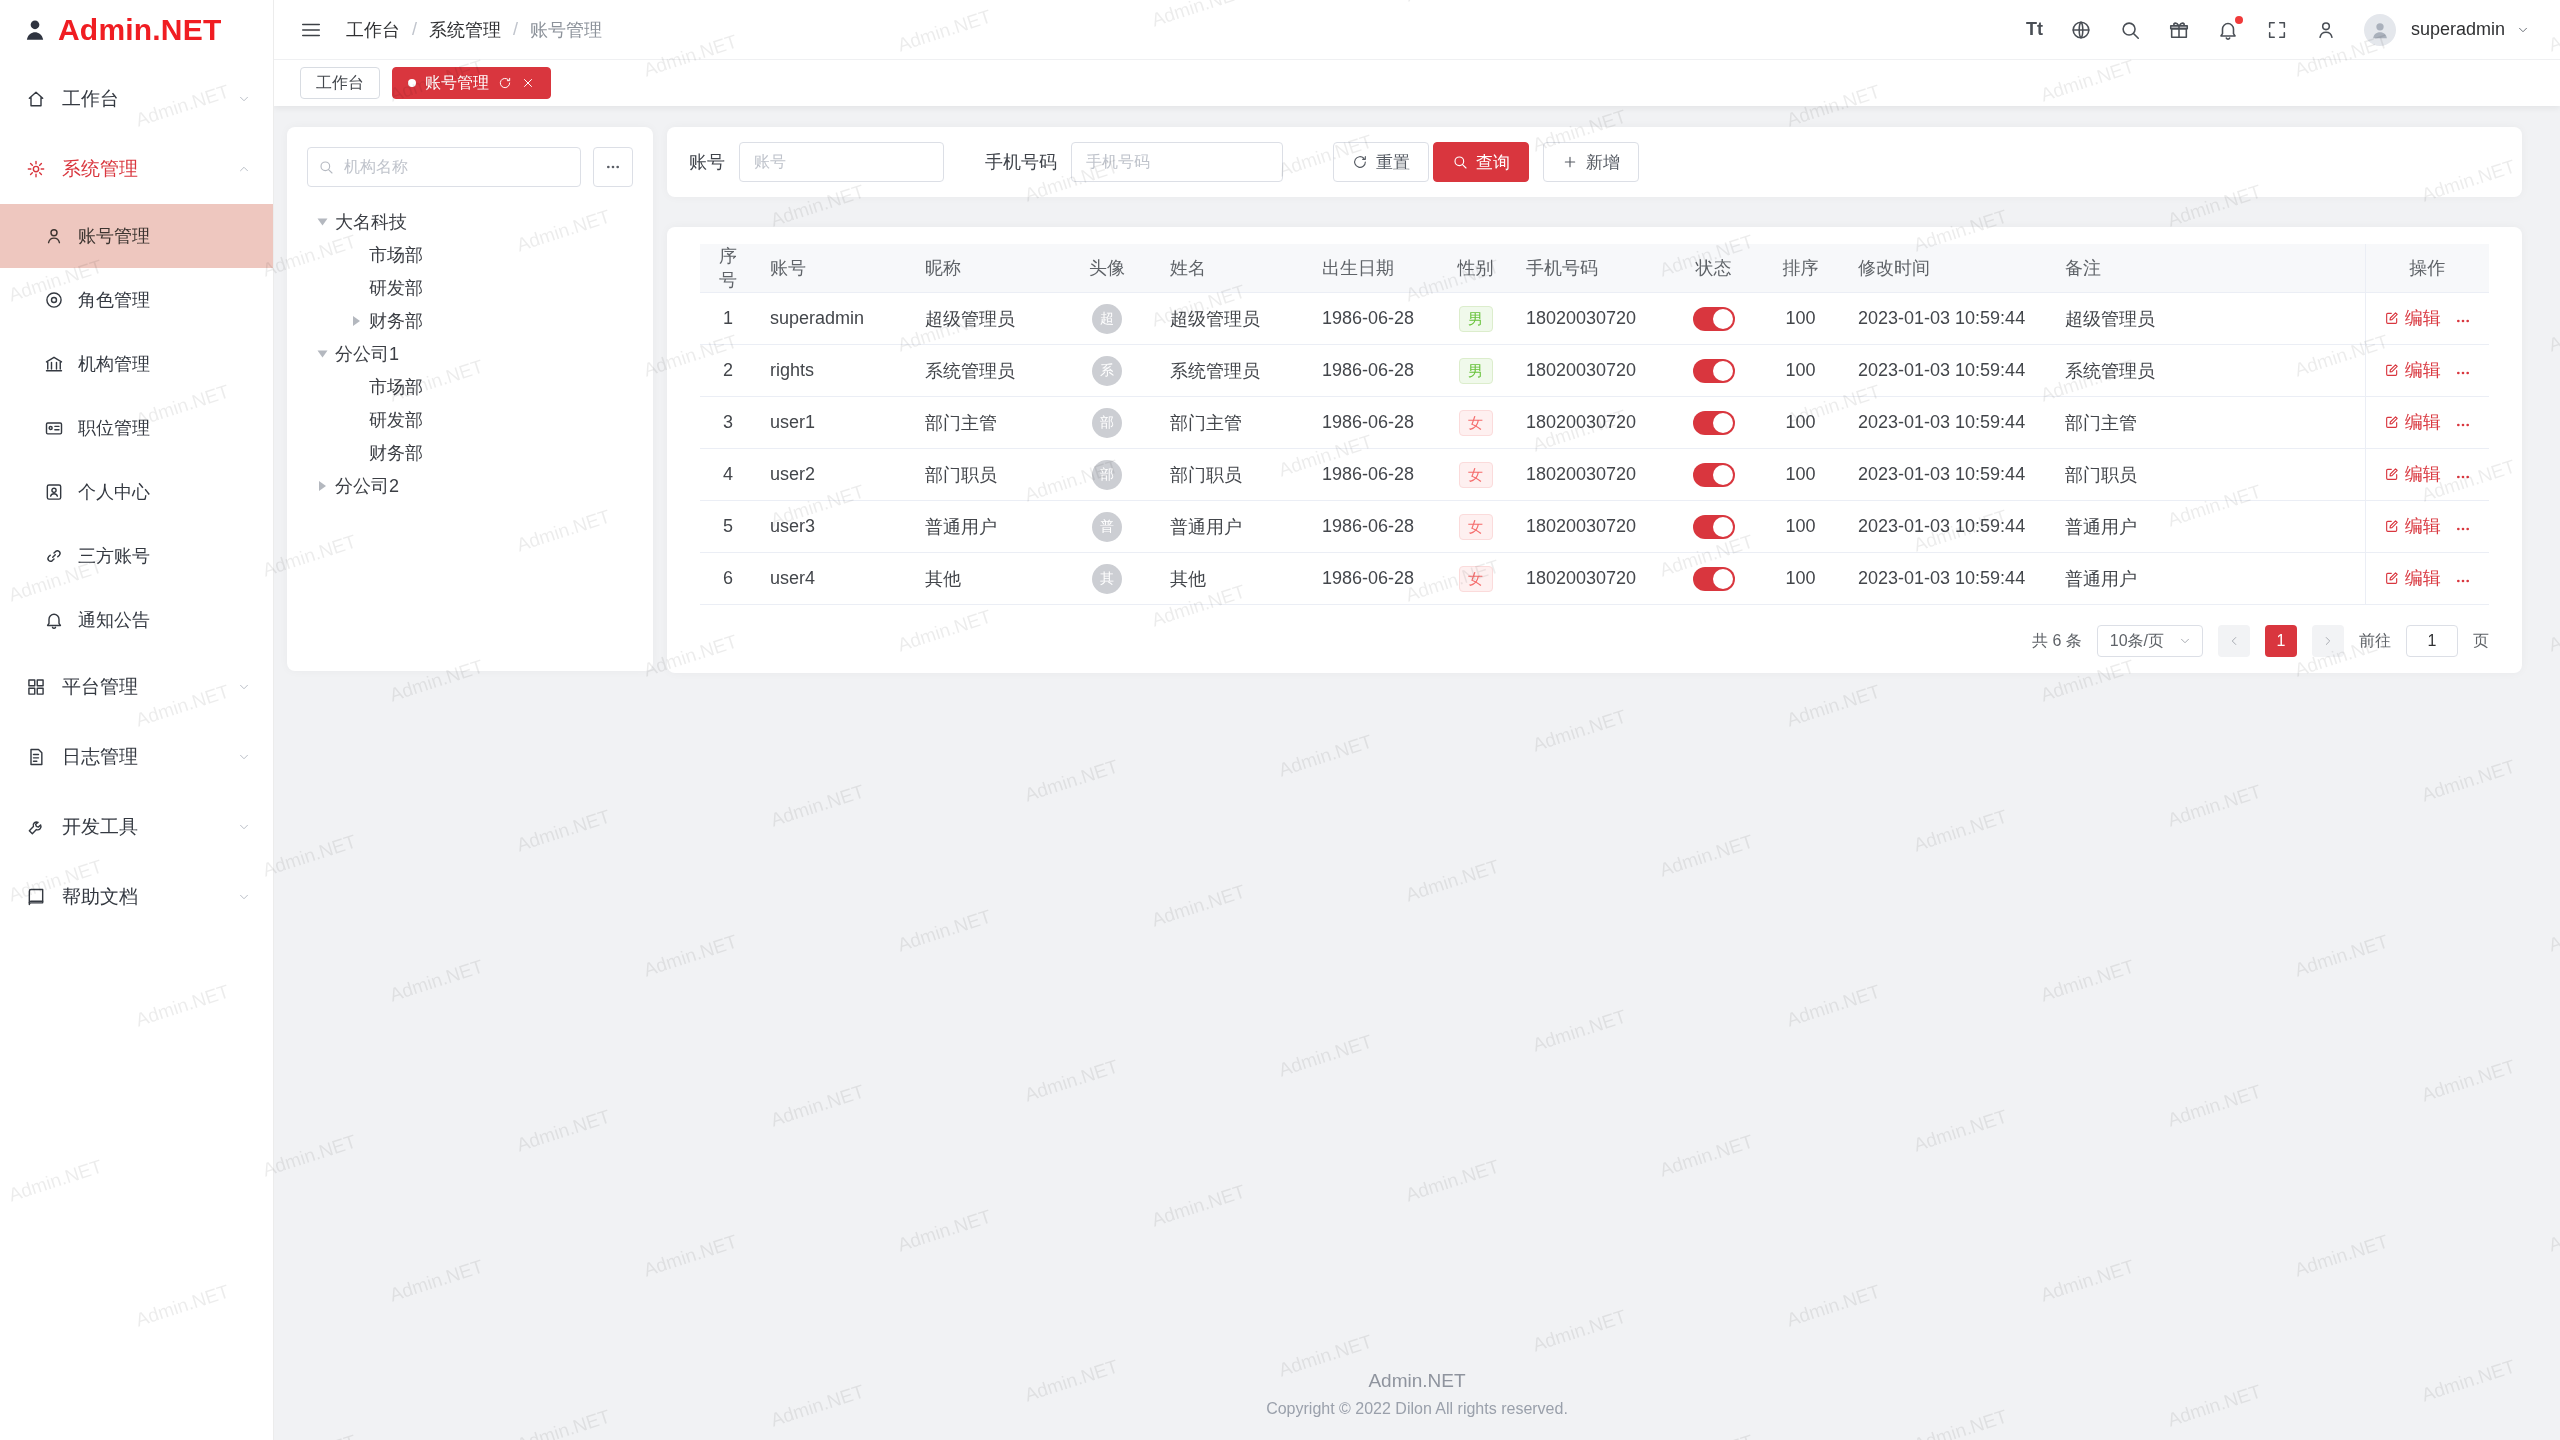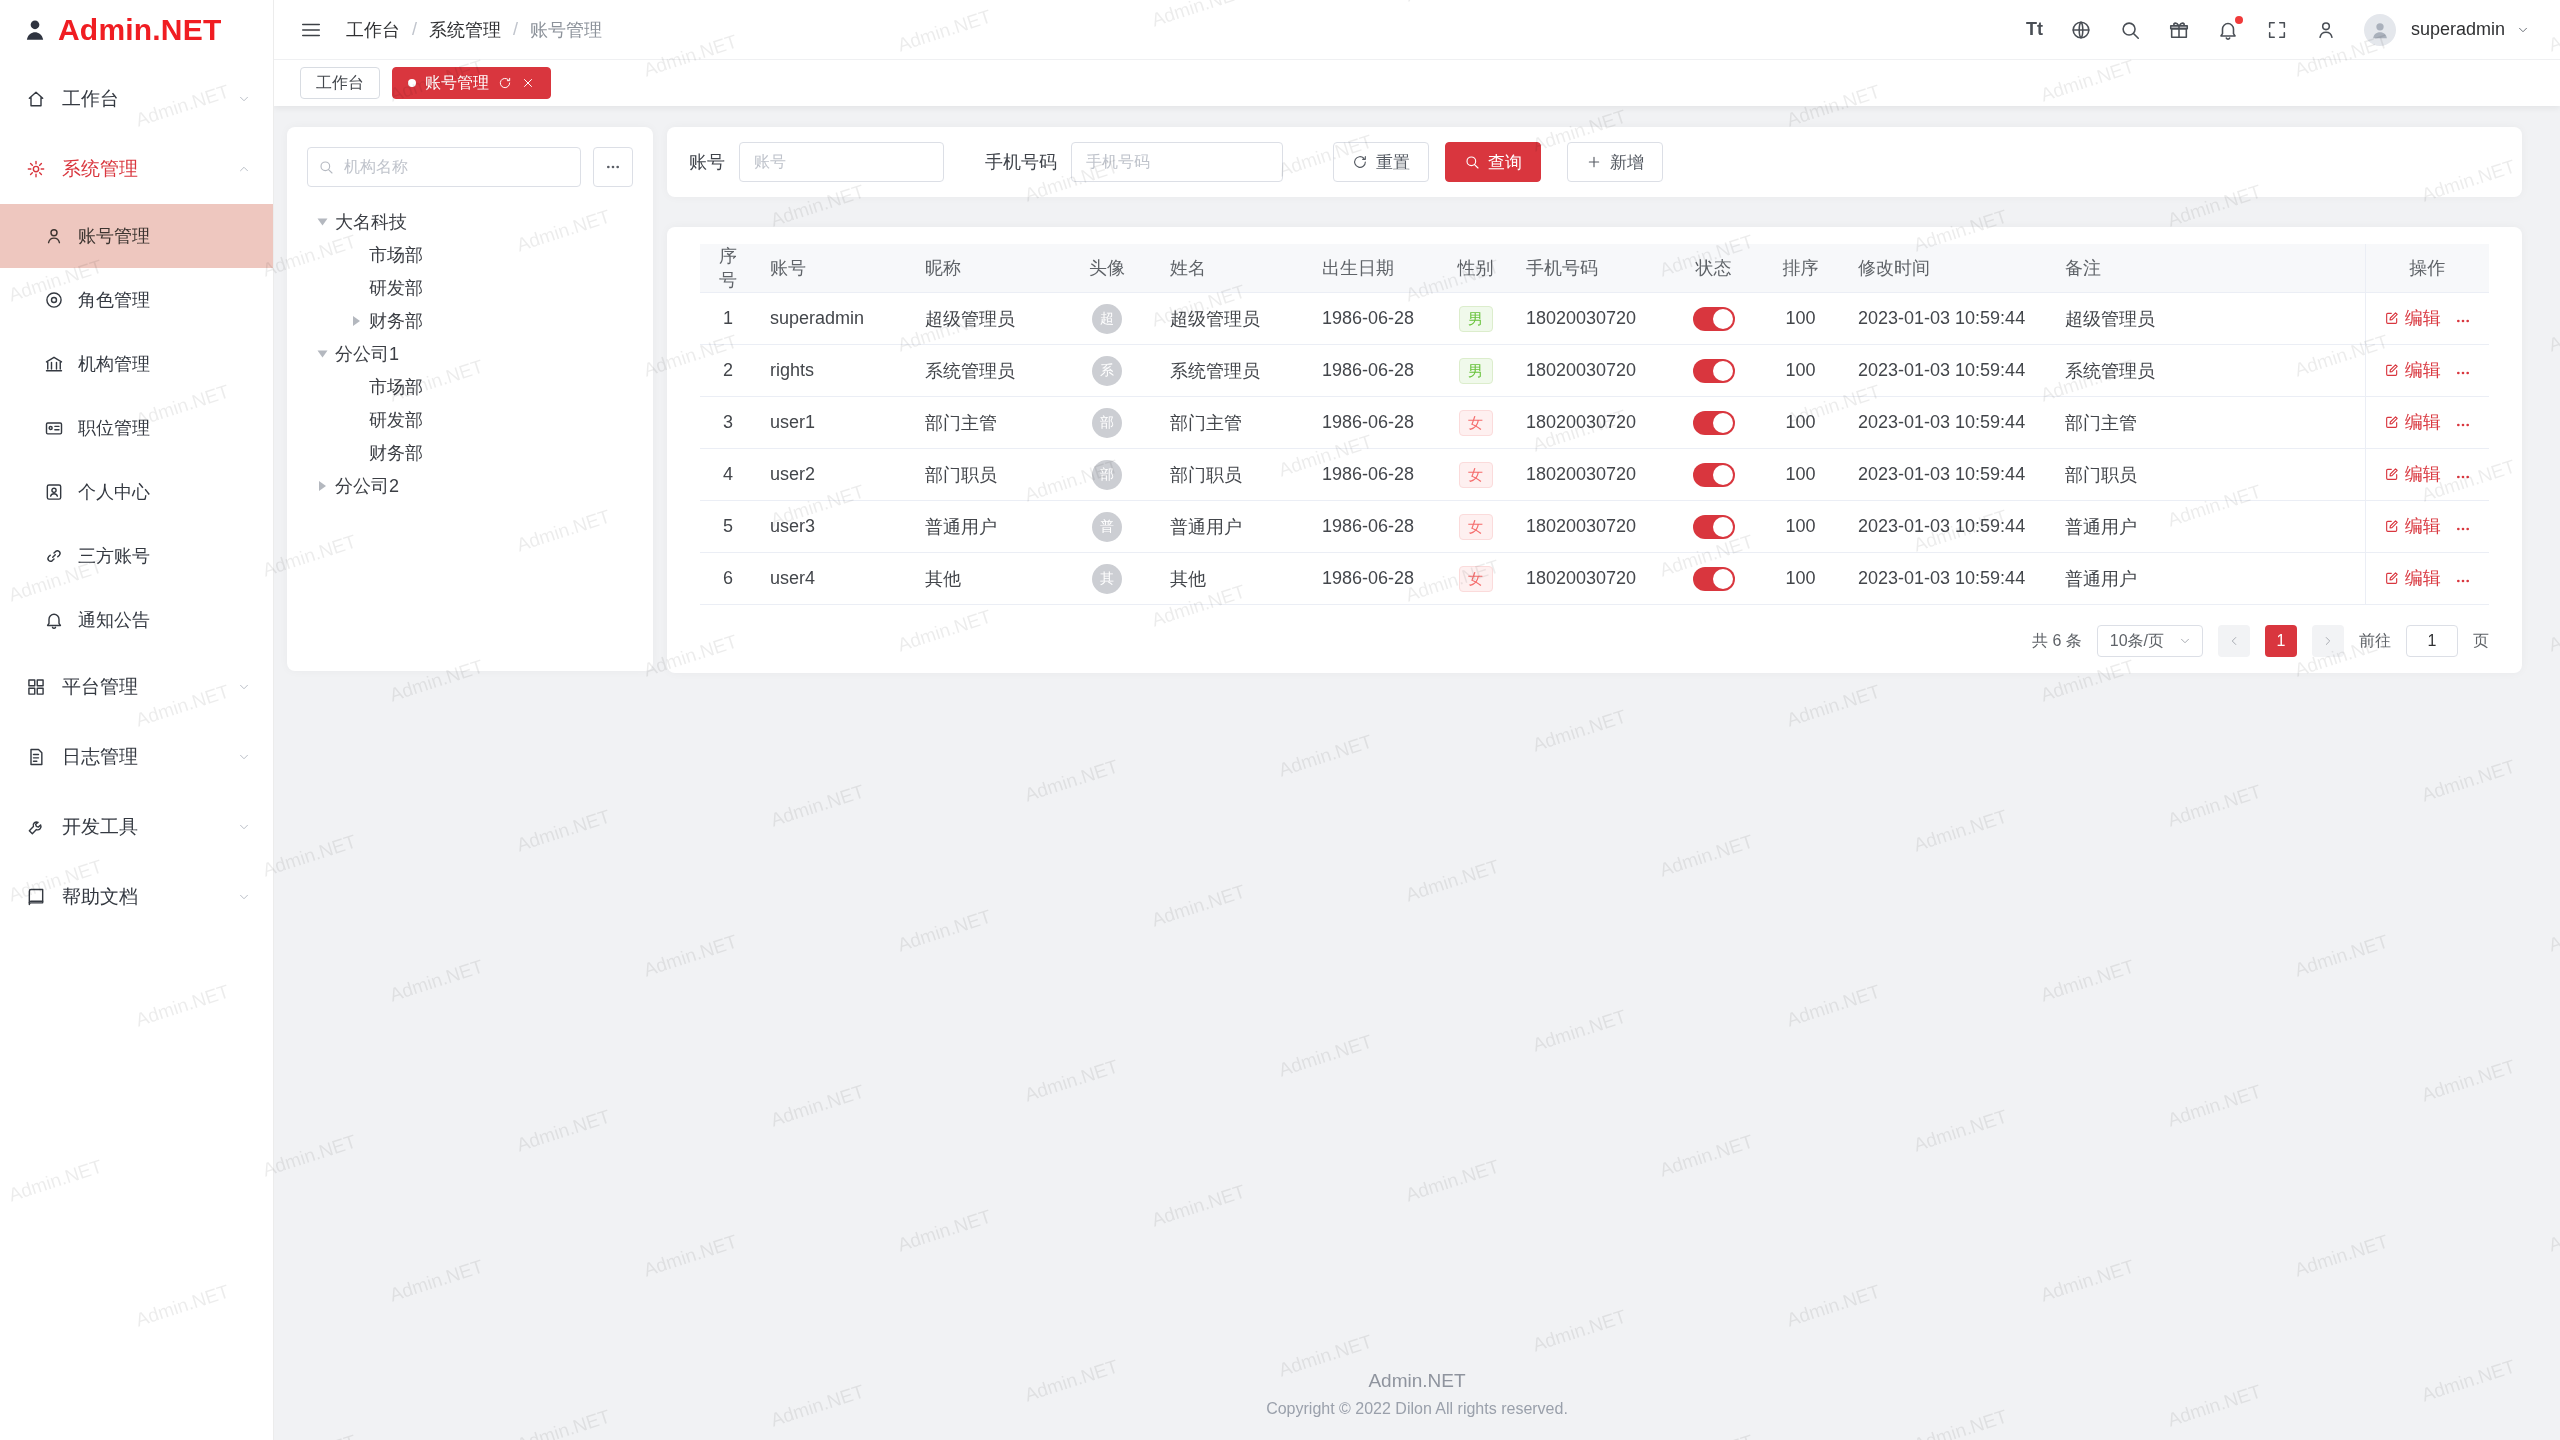--- a/index.html
+++ b/index.html
@@ -66,21 +66,21 @@
   .caret { width:0; height:0; border-top:5px solid transparent; border-bottom:5px solid transparent; border-left:7px solid #b4b8bf; flex:none; }
   .caret.down { transform:rotate(90deg); }
   .caret.none { visibility:hidden; }
 
   .right-col { flex:1; display:flex; flex-direction:column; gap:30px; min-width:0; }
   .filter-card { height:70px; display:flex; align-items:center; padding:0 22px; }
   .f-label { font-size:18px; color:#3f434a; margin-right:14px; }
   .f-input { width:205px; height:40px; border:1px solid #dcdfe6; border-radius:4px; padding:0 14px; font-size:16px; outline:none; font-family:inherit; color:#303133; }
   .f-input::placeholder { color:#bfc3cb; }
   .grp2 { margin-left:41px; }
-  .btns { margin-left:50px; display:flex; align-items:center; gap:16px; }
+  .btns { margin-left:50px; display:flex; align-items:center; gap:4px; }
   .btn { height:40px; padding:0 18px; border-radius:4px; border:1px solid #dcdfe6; background:#fff; color:#565b63; font-size:17px; display:inline-flex; align-items:center; gap:8px; font-family:inherit; }
   .btn.primary { background:#d9363e; border-color:#d9363e; color:#fff; }
   .btn.add { margin-left:10px; }
 
   .table-card { padding:17px 33px 16px; }
   table { width:100%; border-collapse:collapse; table-layout:fixed; }
   th { height:48px; background:#f7f8fa; color:#5f6368; font-weight:500; font-size:18px; text-align:left; padding:0 14px; border-bottom:1px solid #ebeef5; }
   td { height:52px; font-size:18px; color:#43464b; padding:0 14px; border-bottom:1px solid #ebeef5; background:#fff; overflow:hidden; white-space:nowrap; }
   .tc { text-align:center; }
   th.op, td.op { border-left:1px solid #ebeef5; text-align:center; }

